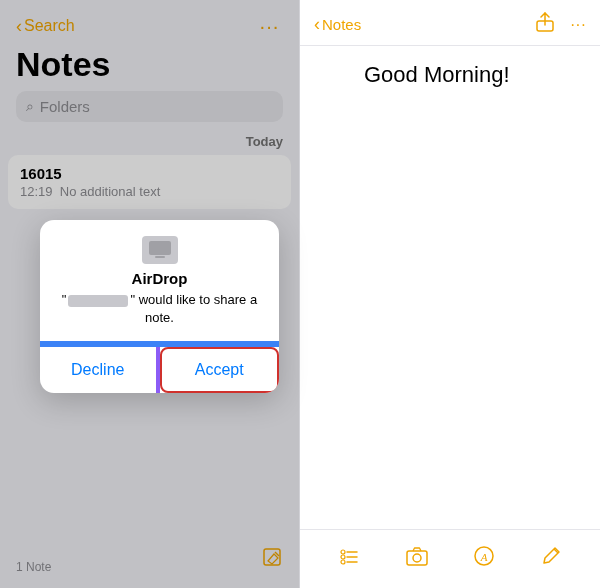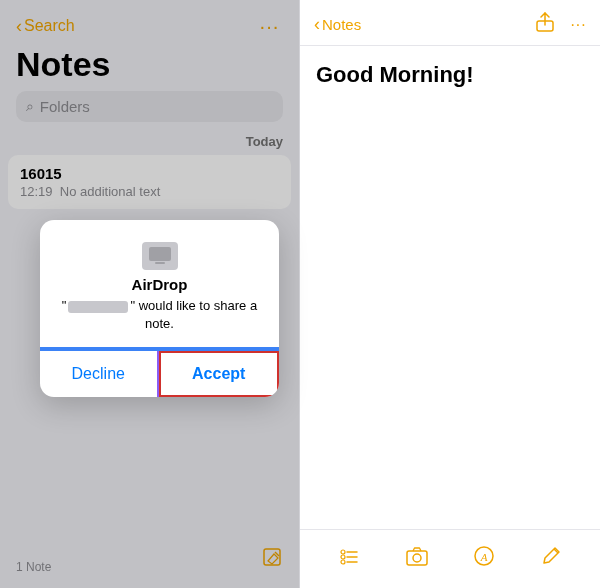--- a/index.html
+++ b/index.html
@@ -128,23 +128,23 @@
       left: 40px;
       right: 20px;
       background: #fff;
       border-radius: 14px;
       z-index: 20;
       overflow: hidden;
       box-shadow: 0 8px 30px rgba(0,0,0,0.2);
     }
 
     .airdrop-content {
-      padding: 22px 16px 0;
+      padding: 16px 16px 0;
       text-align: center;
-      border-bottom: 4px solid #3b82f6;
+      border-bottom: 6px solid #3b82f6;
     }
 
     .airdrop-icon-row {
       display: flex;
       align-items: center;
       justify-content: center;
       gap: 10px;
       margin-bottom: 6px;
     }
 
@@ -193,28 +193,28 @@
       padding: 12px;
       text-align: center;
       font-size: 16px;
       cursor: pointer;
       background: transparent;
       border: none;
     }
 
     .decline-btn {
       color: #007aff;
-      border-right: 2px solid #8b5cf6;
+      border-right: 4px solid #8b5cf6;
     }
 
     .accept-btn {
       color: #007aff;
-      font-weight: 700;
+      font-weight: 400;
       border: 2px solid #d0312d;
-      border-radius: 0;
+      border-radius: 8px;
       margin: 0;
     }
 
     
     .left-bottom {
       margin-top: auto;
       padding: 10px 16px 14px;
       display: flex;
       align-items: flex-end;
       justify-content: space-between;
@@ -266,23 +266,24 @@
       font-size: 18px;
     }
 
     .note-content-area {
       flex: 1;
       padding: 16px 16px 0;
     }
 
     .note-heading {
       font-size: 22px;
-      font-weight: 700;
+      font-weight: 400;
       color: #000;
       line-height: 1.2;
+      margin-left: 48px;
     }
 
     .right-bottom {
       display: flex;
       align-items: center;
       justify-content: space-around;
       padding: 8px 16px 14px;
       border-top: 1px solid #e5e5ea;
     }
 

